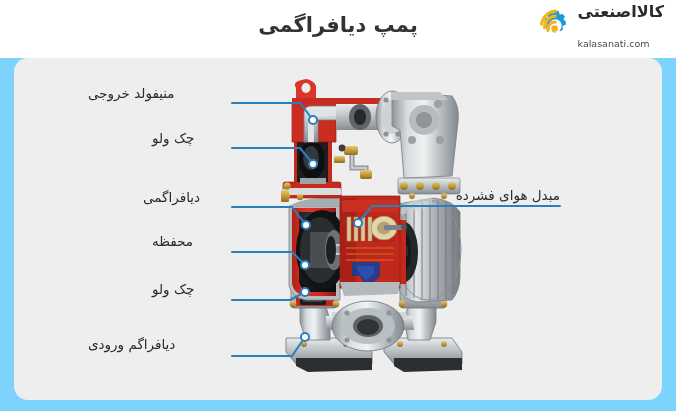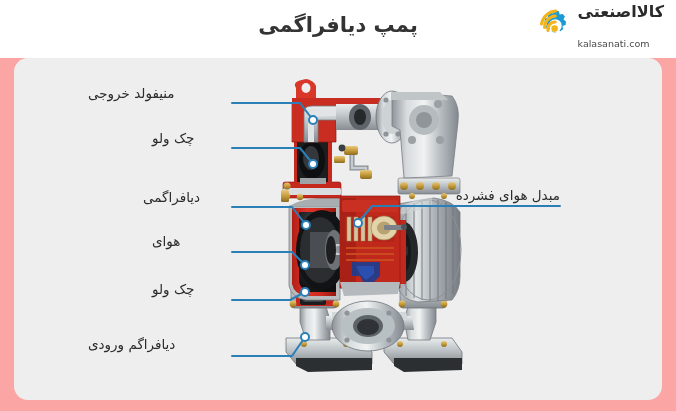--- a/index.html
+++ b/index.html
@@ -13,21 +13,21 @@
     height: 411px;
     overflow: hidden;
     font-family: "DejaVu Sans", "Liberation Sans", sans-serif;
     position: relative;
   }
 
   #page {
     position: relative;
     width: 676px;
     height: 411px;
-    background: #fca5a5;
+    background: #7dd3fc;
   }
 
   
   .header {
     position: absolute;
     left: 0; top: 0;
     width: 676px; height: 58px;
     background: #ffffff;
   }
   .page-title {
@@ -376,19 +376,19 @@
         <circle cx="305" cy="337" r="4" fill="#ffffff" stroke="#2a7fb8" stroke-width="2"></circle>
         <path d="M560 206 L372 206 L358 223" fill="none" stroke="#2a7fb8" stroke-width="2" stroke-linecap="round" stroke-linejoin="round"></path>
         <circle cx="358" cy="223" r="4" fill="#ffffff" stroke="#2a7fb8" stroke-width="2"></circle>
       </g>
   </svg>
 
   <div id="callout-layer">
       <div class="callout" style="left: 88px; top: 86px;">منیفولد خروجی</div>
       <div class="callout" style="left: 152px; top: 131px;">چک ولو</div>
       <div class="callout" style="left: 143px; top: 190px;">دیافراگمی</div>
-      <div class="callout" style="left: 152px; top: 234px;">هوای</div>
+      <div class="callout" style="left: 152px; top: 234px;">محفظه</div>
       <div class="callout" style="left: 152px; top: 282px;">چک ولو</div>
       <div class="callout" style="left: 88px; top: 337px;">دیافراگم ورودی</div>
       <div class="callout right-side" style="left: auto; top: 188px; right: 116px;">مبدل هوای فشرده</div>
     </div>
 
 </div>
 
 </body></html>

